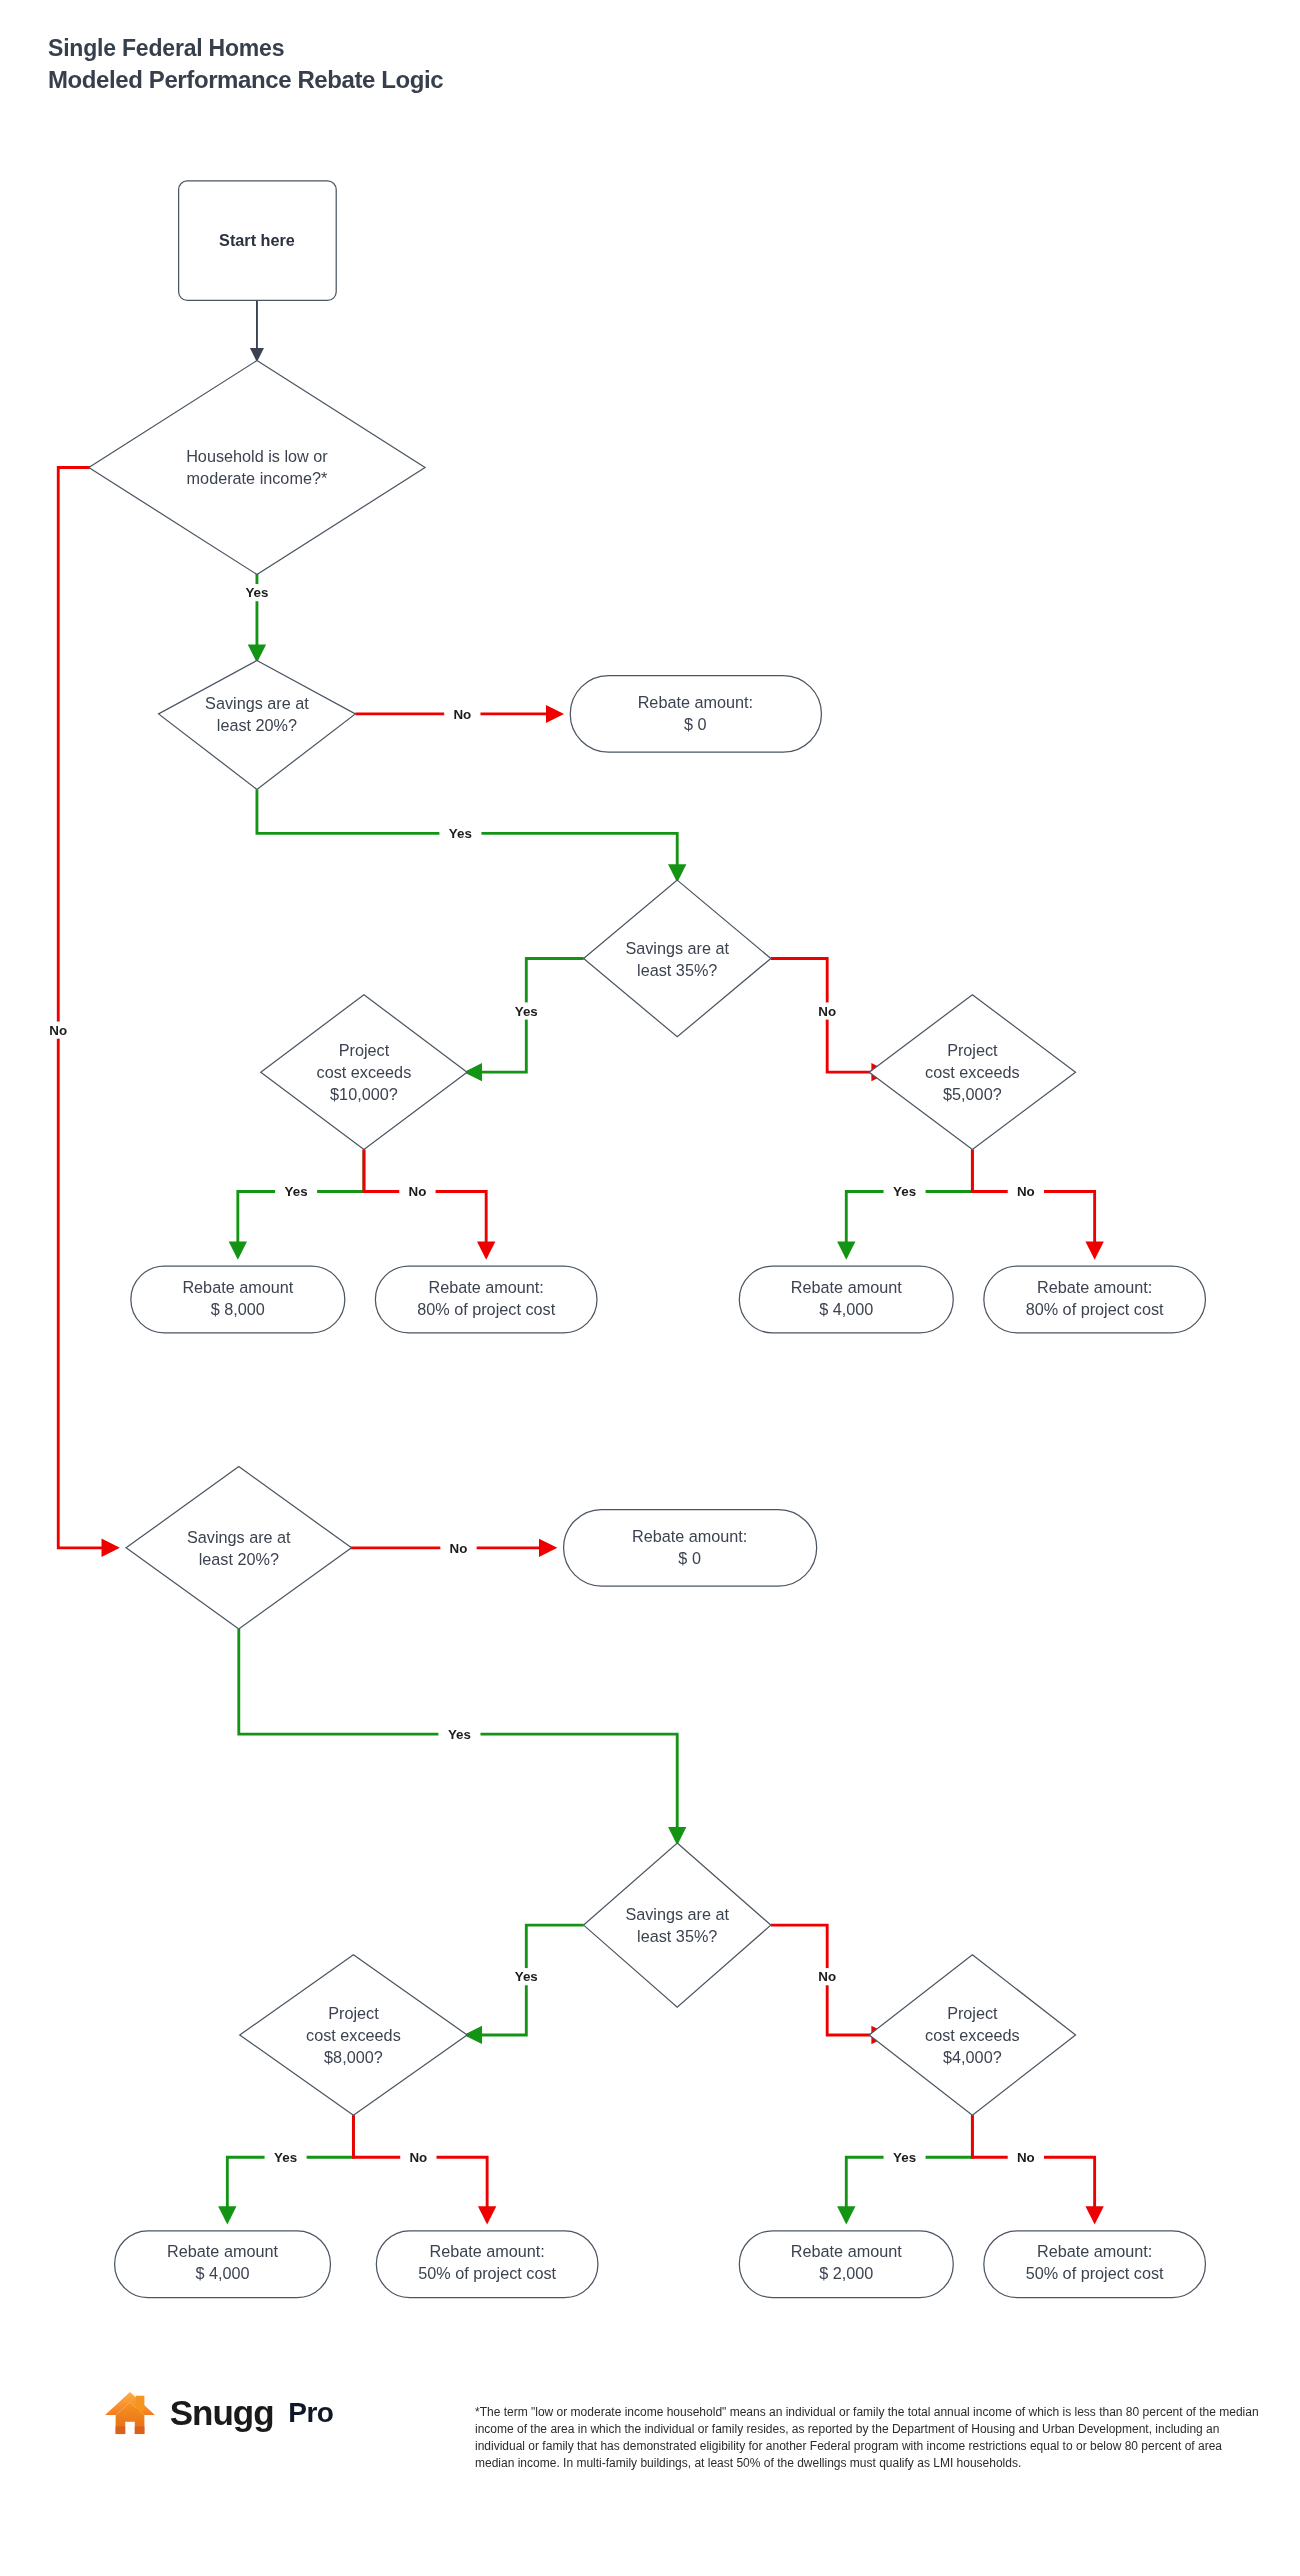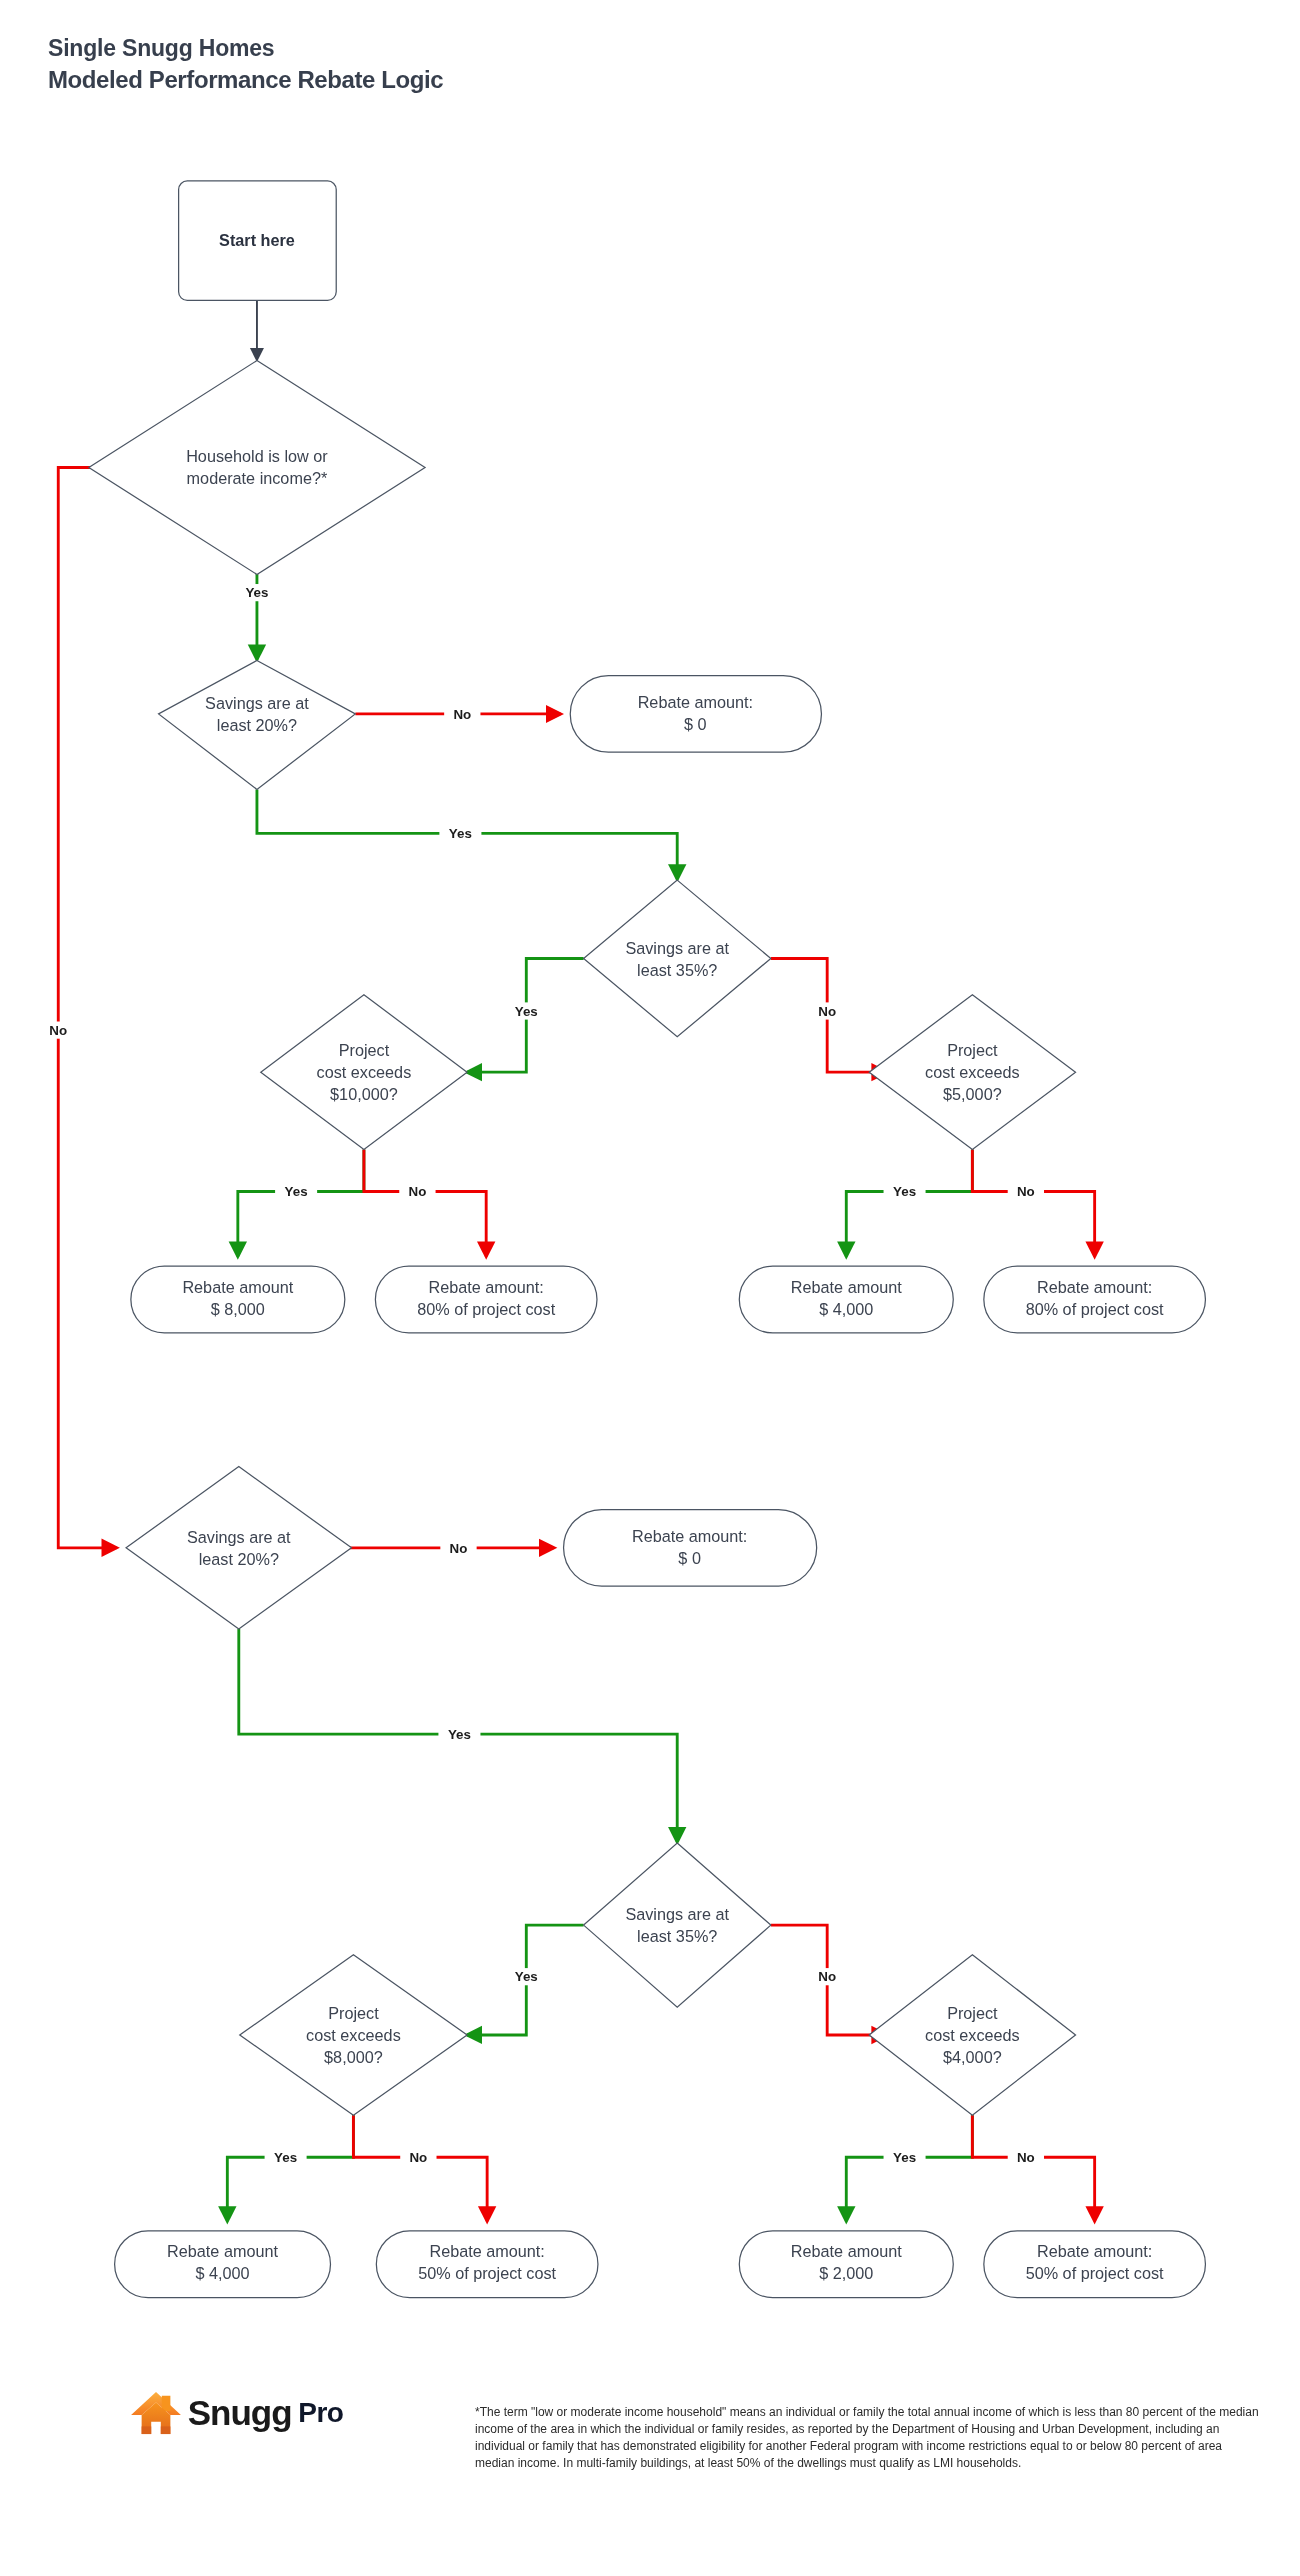--- a/index.html
+++ b/index.html
@@ -45,24 +45,25 @@
   }
   #footer {
     position: absolute;
     left: 0;
     top: 2358px;
     width: 1300px;
     height: 172px;
   }
   #logo {
     position: absolute;
-    left: 130px;
+    left: 104px;
     top: 32px;
     display: flex;
     align-items: center;
+    gap: 8px;
   }
   #logo .logo-word {
     font-size: 35px;
     font-weight: bold;
     letter-spacing: -1px;
     color: #1a1a1a;
     margin-left: 5.7px;
   }
   #logo .logo-sub {
     font-size: 28px;
@@ -103,21 +104,21 @@
     stroke-width: 1.3;
   }
   .edge-green { stroke: #149414; stroke-width: 3; fill: none; }
   .edge-red   { stroke: #ee0000; stroke-width: 3; fill: none; }
   .edge-dark  { stroke: #3b4250; stroke-width: 2; fill: none; }
 </style>
 </head>
 <body>
 
 <div id="header">
-  <p class="eyebrow">Single Snugg Homes</p>
+  <p class="eyebrow">Single Federal Homes</p>
   <h1 class="maintitle">Modeled Performance Rebate Logic</h1>
 </div>
 
 <svg id="diagram" viewBox="0 0 1361 2696" width="1300" height="2576" xmlns="http://www.w3.org/2000/svg">
   <defs>
     <marker id="arrow-green" viewBox="0 0 12 12" refX="9" refY="6" markerWidth="7" markerHeight="7" orient="auto-start-reverse">
       <path d="M0,0.5 L11,6 L0,11.5 z" fill="#149414"></path>
     </marker>
     <marker id="arrow-red" viewBox="0 0 12 12" refX="9" refY="6" markerWidth="7" markerHeight="7" orient="auto-start-reverse">
       <path d="M0,0.5 L11,6 L0,11.5 z" fill="#ee0000"></path>

